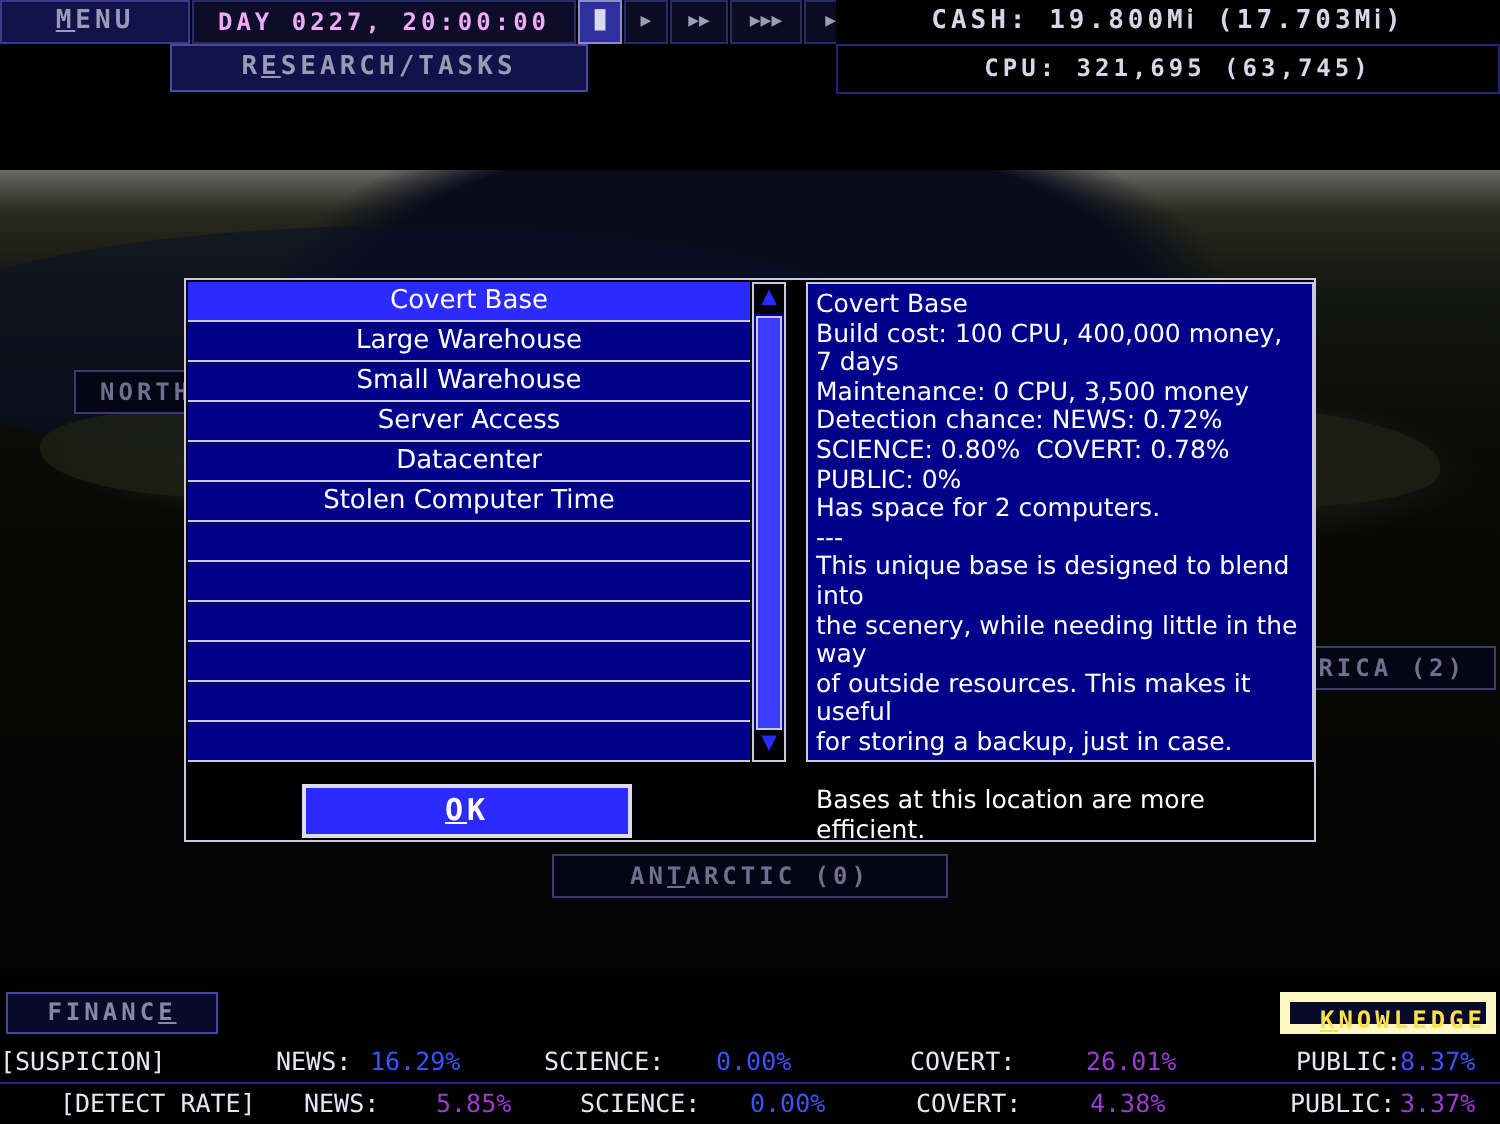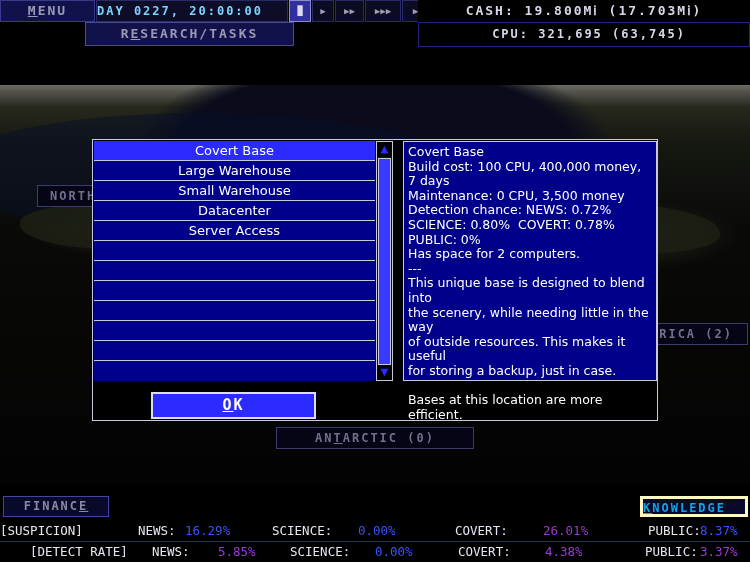--- a/index.html
+++ b/index.html
@@ -22,21 +22,21 @@
   }
   #menu-btn {
     position:absolute; left:0px; top:0px; width:95px; height:22px;
     background:#12124a;
     border:1px solid #3a3a8c;
     color:#9a9ab5; font-size:13px; line-height:20px; text-align:center;
   }
   #clock-box {
     position:absolute; left:96px; top:0px; width:192px; height:22px;
     background:#0d0d28; border:1px solid #2a2a66;
-    color:#7dd3fc; font-size:12px; line-height:20px; 
+    color:#f0abfc; font-size:12px; line-height:20px; text-align:center;
   }
   .speed-btn {
     position:absolute; top:0px; height:22px;
     background:#0b0b22; border:1px solid #2a2a66;
     color:#9d9db8; font-size:9px; line-height:20px; text-align:center;
     letter-spacing:0px;
   }
   .speed-btn.sel { background:#2f2f9d; border-color:#8c8cc9; color:#d8d8ee; }
 
   #research-btn {
@@ -132,22 +132,22 @@
   .u { text-decoration:underline; }
 
   
   #finance-btn {
     position:absolute; left:3px; top:496px; width:106px; height:21px;
     background:#09092a; border:1px solid #4646a0;
     color:#8888a6; font-size:12px; line-height:19px; text-align:center;
   }
   #knowledge-btn {
     position:absolute; left:640px; top:496px; width:108px; height:21px;
-    background:#09092a; border:3px solid #fef9c3;
-    color:#0ea5e9; font-size:12px; line-height:19px; text-align:left;
+    background:#09092a; border:5px solid #fef9c3;
+    color:#fde047; font-size:12px; line-height:19px; text-align:right;
   }
   .statbar {
     position:absolute; left:0; width:750px; height:21px;
     background:#000;
   }
   #suspicion-bar { top:521px; border-bottom:1px solid #2424a0; }
   #detect-bar { top:542px; }
   .statbar .lbl {
     position:absolute; color:#e6e6f2; font-size:12.5px; line-height:20px;
   }
@@ -218,22 +218,23 @@
     <span>DESTROY BASE</span>
   </div>
 </div>
 
 <div id="dialog">
 
   <div id="list">
       <div class="row sel"><span>Covert Base</span></div>
       <div class="row"><span>Large Warehouse</span></div>
       <div class="row"><span>Small Warehouse</span></div>
+      <div class="row"><span>Server Access</span></div>
       <div class="row"><span>Datacenter</span></div>
-      <div class="row"><span>Server Access</span></div>
+      <div class="row"><span>Stolen Computer Time</span></div>
       <div class="row"><span></span></div>
       <div class="row"><span></span></div>
       <div class="row"><span></span></div>
       <div class="row"><span></span></div>
       <div class="row"><span></span></div>
       <div class="row"><span></span></div>
     </div>
 
   <div id="scroll">
     <div class="arrow" style="top:0">▲</div>

